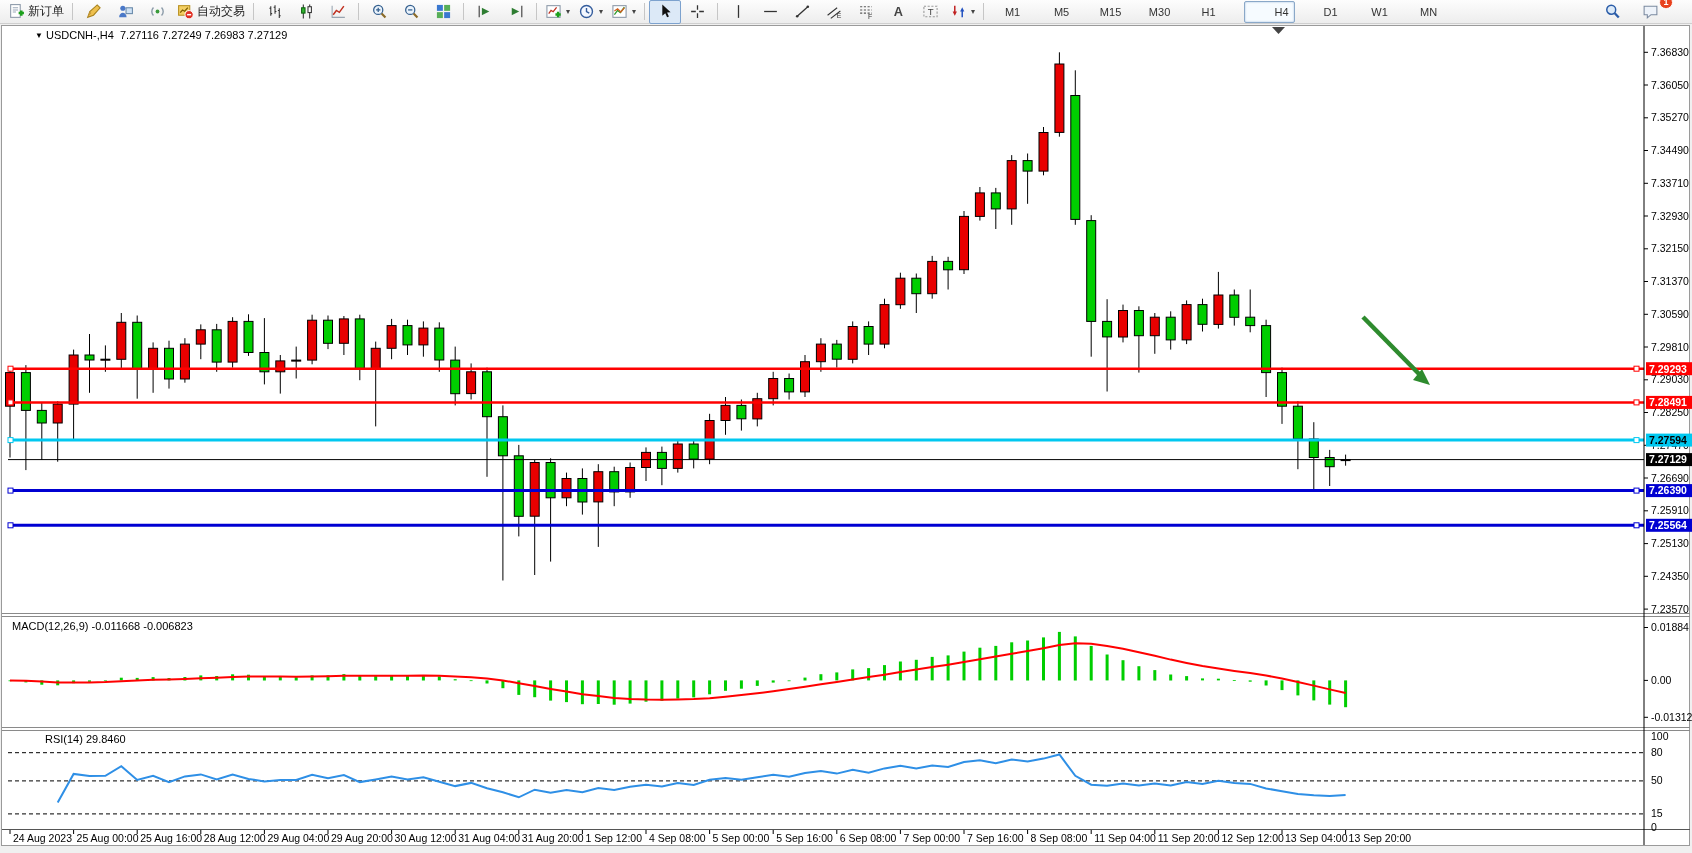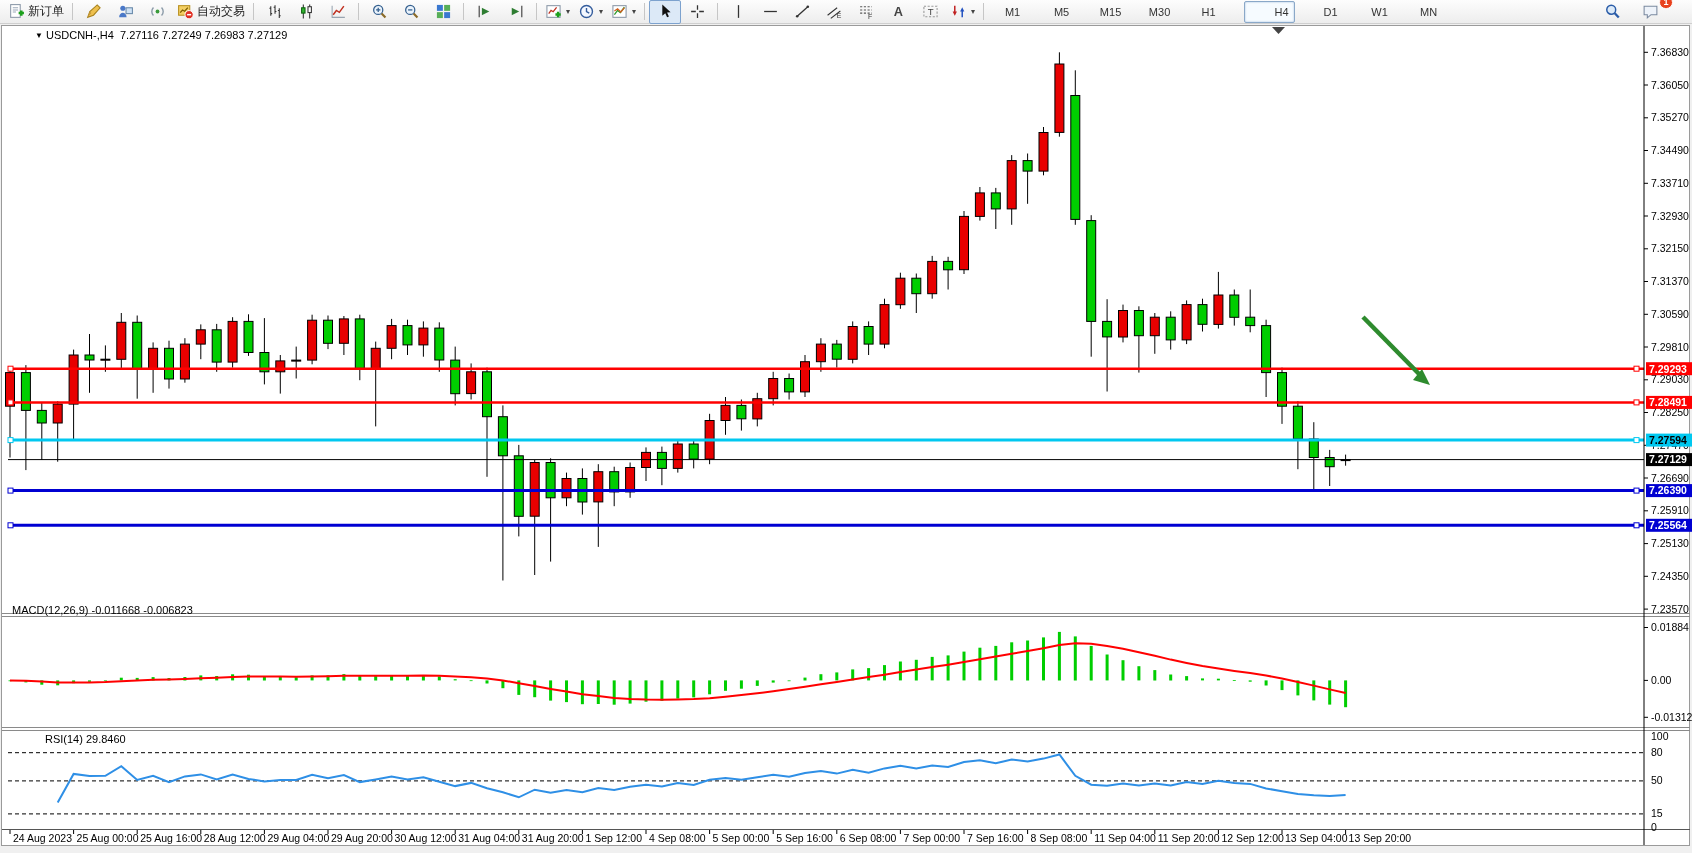--- a/index.html
+++ b/index.html
@@ -19,21 +19,21 @@
     font-size:11px;color:#333;border:1px solid transparent;border-radius:2px;margin:0 11px;}
   .tf-btn.active{border:1px solid #8aa8c8;background:#f6fbff;box-shadow:inset 0 0 2px #9cb8d8;padding-left:24px;}
   #tb-right{margin-left:auto;margin-right:26px;display:flex;align-items:center;gap:6px;}
   .badge{position:absolute;top:-5px;right:-8px;background:#e8401c;color:#fff;font-size:9px;
     line-height:11px;padding:0 3.5px;border-radius:7px;border:1px solid #fff;font-weight:bold;}
   
   #chart-svg{position:absolute;left:0;top:0;z-index:1;}
   .overlay{position:absolute;z-index:2;font-size:11px;color:#000;white-space:pre;}
   #chart-title{left:10px;top:29px;margin-left:25px;}
   #chart-title .tri{font-size:8px;vertical-align:1px;}
-  #macd-label{left:12px;top:604px;}
+  #macd-label{left:12px;top:620px;}
   #rsi-label{left:12px;top:733px;margin-left:33px;}
 </style>
 </head>
 <body>
 <div id="app">
 
 <div id="toolbar">
   <div id="tb-left" style="display: flex; align-items: center;">
         <div class="tb-btn">
           <svg viewBox="0 0 16 16" width="17" height="17">

